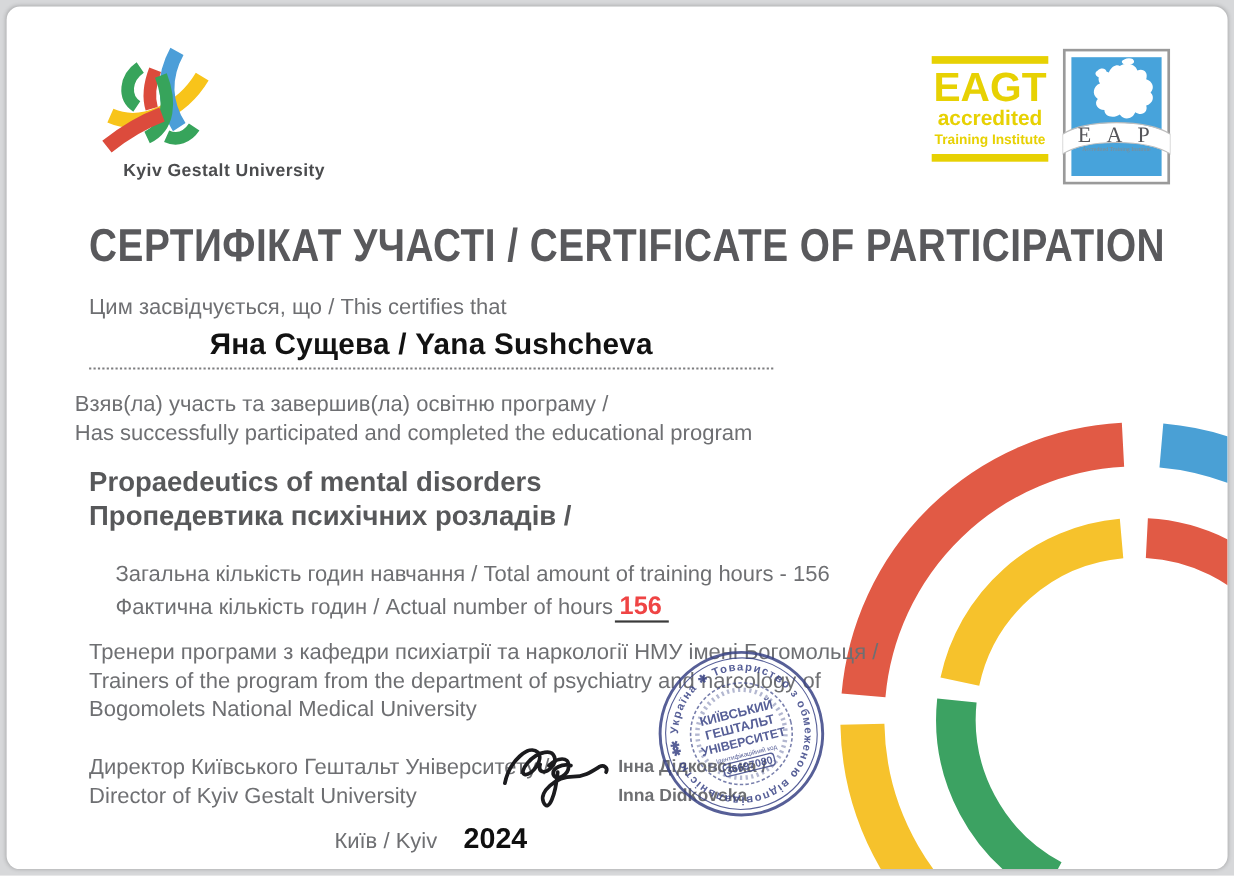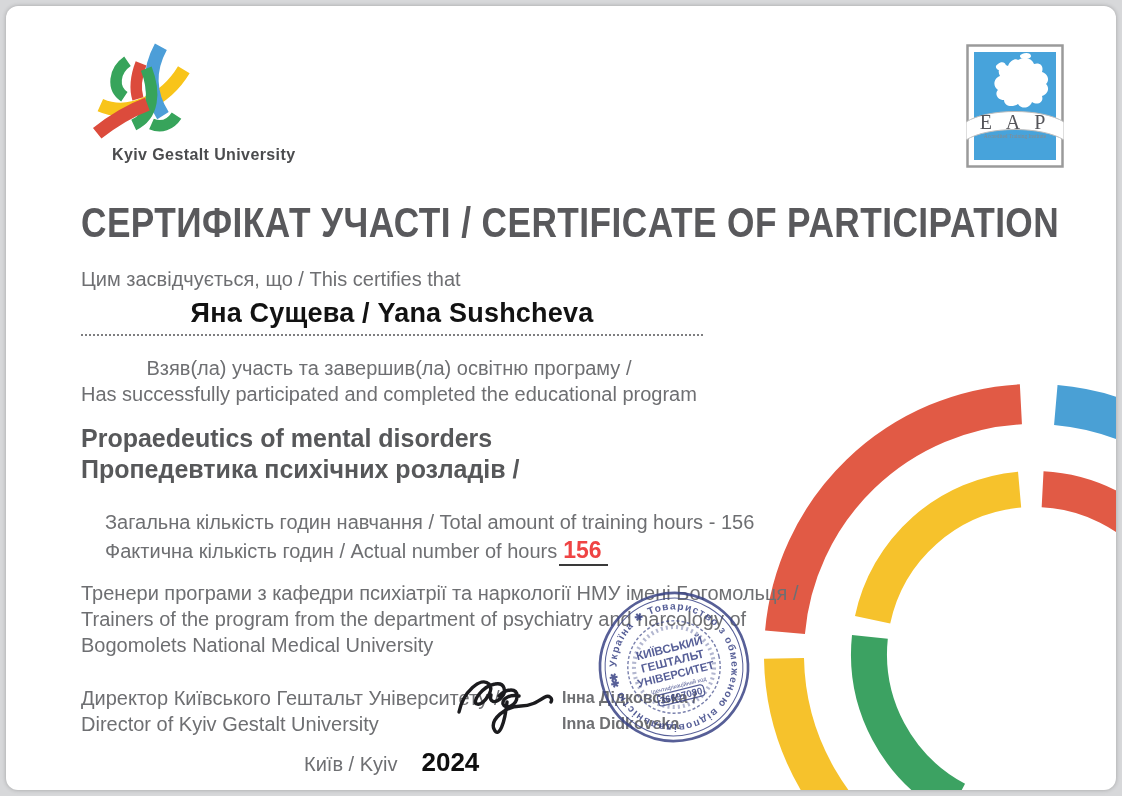--- a/index.html
+++ b/index.html
@@ -36,21 +36,21 @@
     left:75px;top:193px;font-size:42px;font-weight:bold;color:#59595c;
     white-space:nowrap;transform:scaleX(.84);transform-origin:0 0;letter-spacing:.5px;
   }
   .gray{color:#6e6f72;}
   .certifies{left:75px;top:262px;font-size:20px;}
   .name-row{
     left:75px;top:292px;width:622px;text-align:center;
     border-bottom:2px dotted #7e7e80;padding-bottom:5px;
   }
   .name{font-size:27px;font-weight:bold;color:#121212;letter-spacing:.2px;}
-  .participated{left:75px;top:349px;font-size:20px;line-height:26px;text-align:center;}
+  .participated{left:62px;top:349px;font-size:20px;line-height:26px;}
   .program{left:75px;top:417px;font-size:25px;font-weight:bold;color:#57585a;line-height:31px;}
   .hours{left:75px;top:502px;font-size:20px;line-height:28px;margin-left:24px;}
   .hours-value{
     font-size:23px;font-weight:bold;color:#ef4444;border-bottom:2px solid #3a3a3a;
     padding:0 6px 1px 4px;margin-left:2px;
   }
   .trainers{left:75px;top:574px;font-size:20px;line-height:26px;}
   .director{left:75px;top:679px;font-size:20px;line-height:26px;}
   .signature{position:absolute;left:447px;top:656px;}
   .dir-name{left:556px;top:679px;font-size:16px;line-height:26px;font-weight:bold;}
@@ -89,20 +89,27 @@
         <path d="M 34,20 C 21,29 19,46 31,54" stroke="#37A45B" stroke-width="11"></path>
         <path d="M 47,22 C 42,35 41,46 44,56" stroke="#DC4B3C" stroke-width="11"></path>
         <path d="M 52,27 C 61,50 59,72 40,81" stroke="#37A45B" stroke-width="11"></path>
         <path d="M 57,80 C 66,84 75,81 81,72" stroke="#37A45B" stroke-width="11"></path>
         <path d="M 5,89 C 20,77 37,67 53,61" stroke="#DC4B3C" stroke-width="13"></path>
       </g>
     </svg>
     <div class="kgu-text">Kyiv Gestalt University</div>
   </div>
 
+  <div class="eagt">
+    <div class="eagt-bar"></div>
+    <div class="eagt-title">EAGT</div>
+    <div class="eagt-accredited">accredited</div>
+    <div class="eagt-training">Training Institute</div>
+    <div class="eagt-bar"></div>
+  </div>
 
   <svg class="eap" width="98" height="124" viewBox="0 0 98 124">
     <rect x="1.5" y="1.5" width="95" height="121" fill="#ffffff" stroke="#9a9a9a" stroke-width="2.5"></rect>
     <rect x="8" y="8" width="82" height="108" fill="#47A3DB"></rect>
     <g fill="#ffffff" transform="translate(8,8)">
       <path d="M44,8 C50,4 58,6 60,12 C66,10 70,14 68,20 C74,22 76,28 72,32 C76,36 74,42 68,44 C70,50 64,54 58,50 C56,56 48,58 44,52 C38,56 30,54 30,48 C24,48 20,42 24,38 C18,34 20,26 26,24 C22,18 28,10 34,14 C36,8 42,6 44,8 Z"></path>
       <path d="M24,12 C27,9 32,10 32,14 C32,18 26,20 23,17 C21,15 22,13 24,12 Z"></path>
       <path d="M48,2 C52,0 57,1 57,4 C57,7 50,8 47,6 C45,4 46,3 48,2 Z"></path>
     </g>
     <path d="M0,78 C22,64 76,64 98,78 L98,96 C76,82 22,82 0,96 Z" fill="#ffffff" stroke="#bdbdbd" stroke-width="1"></path>

